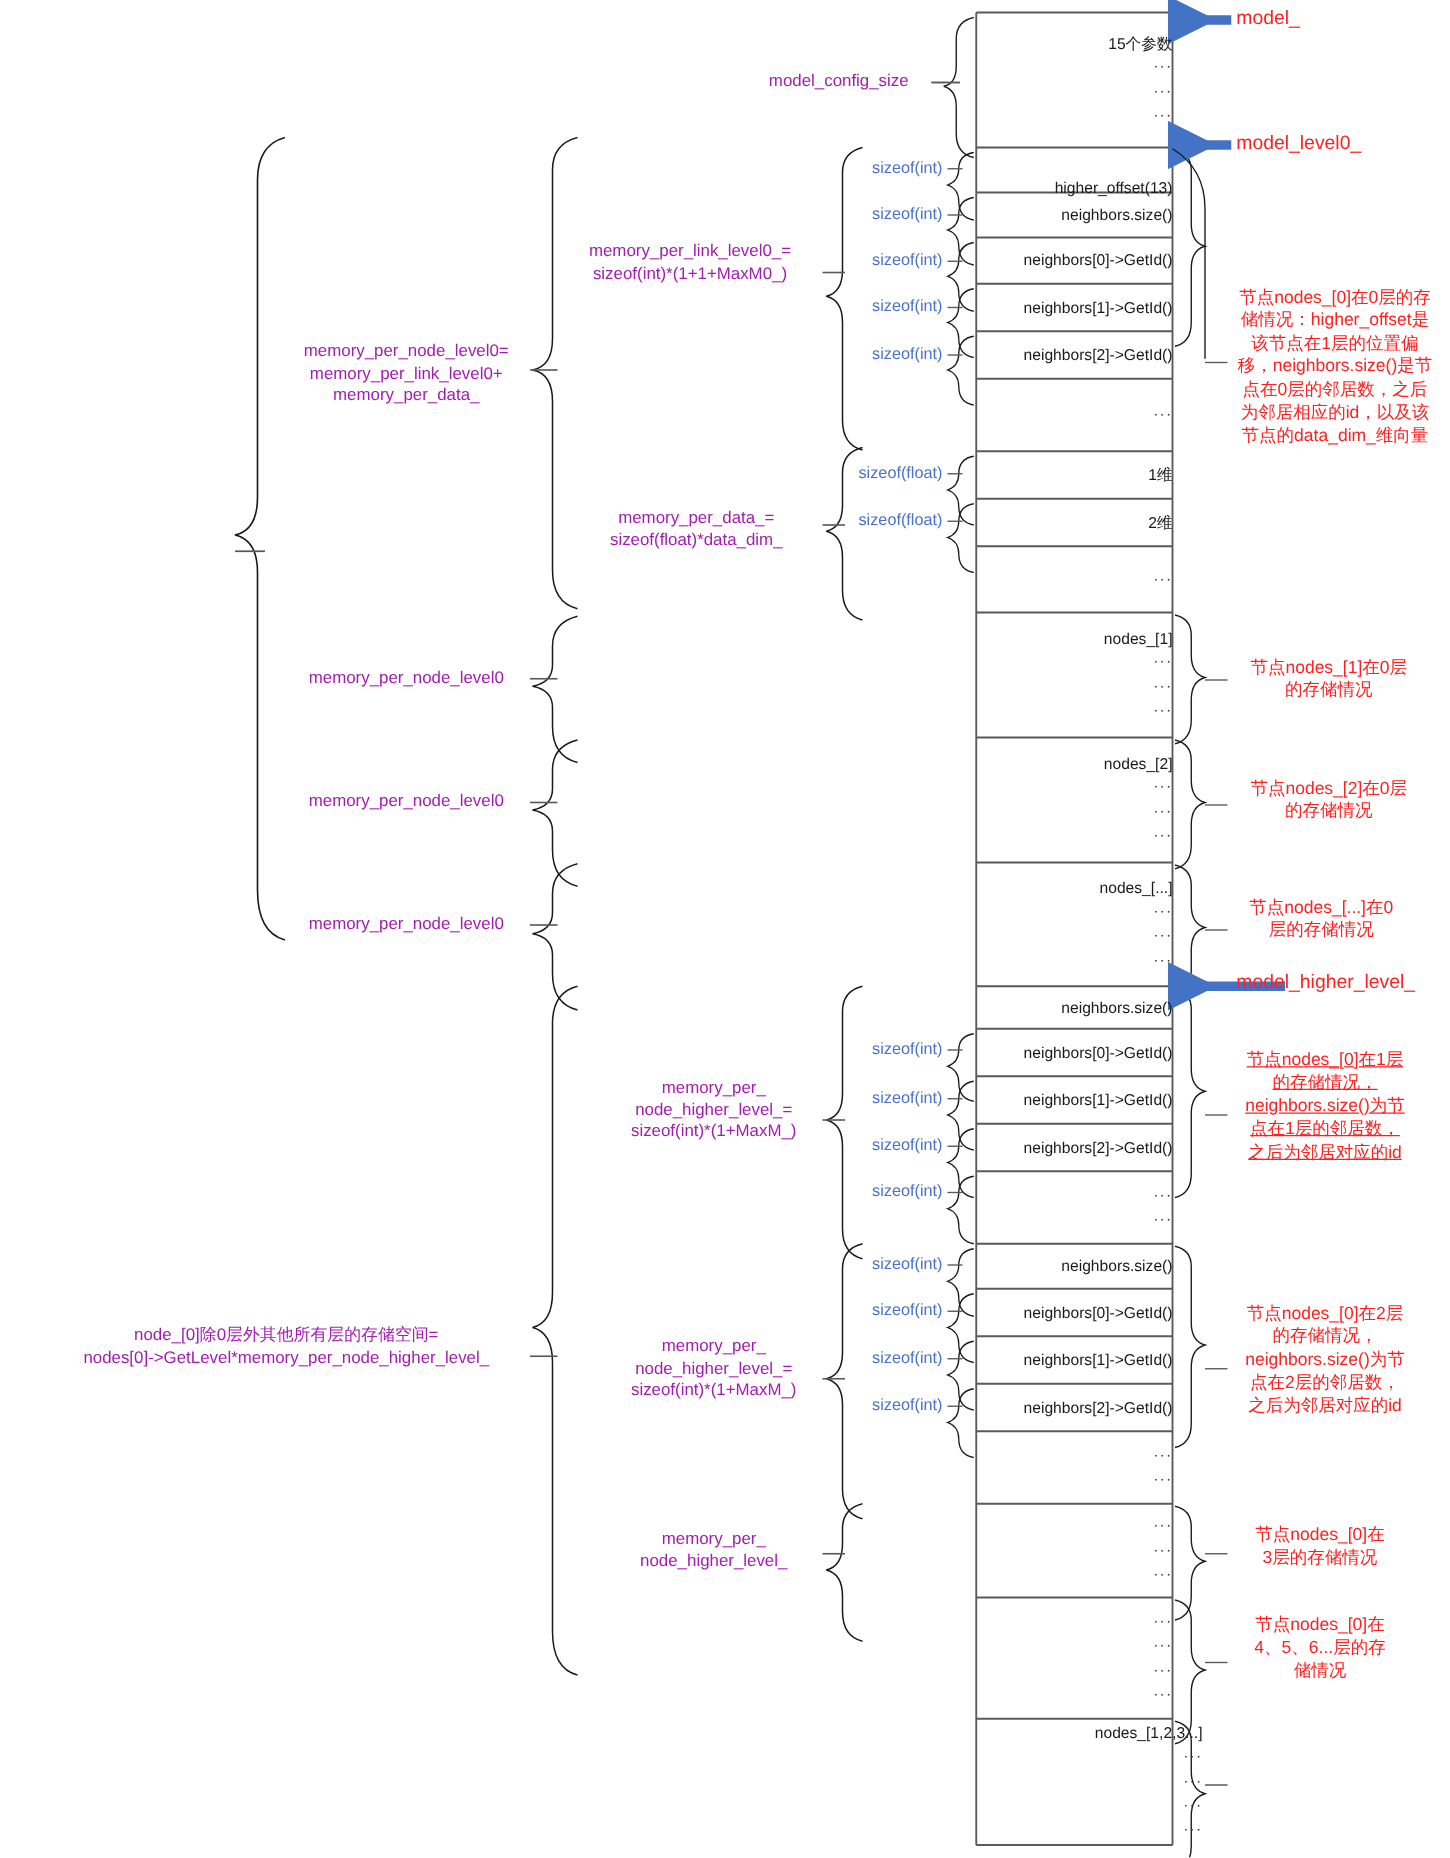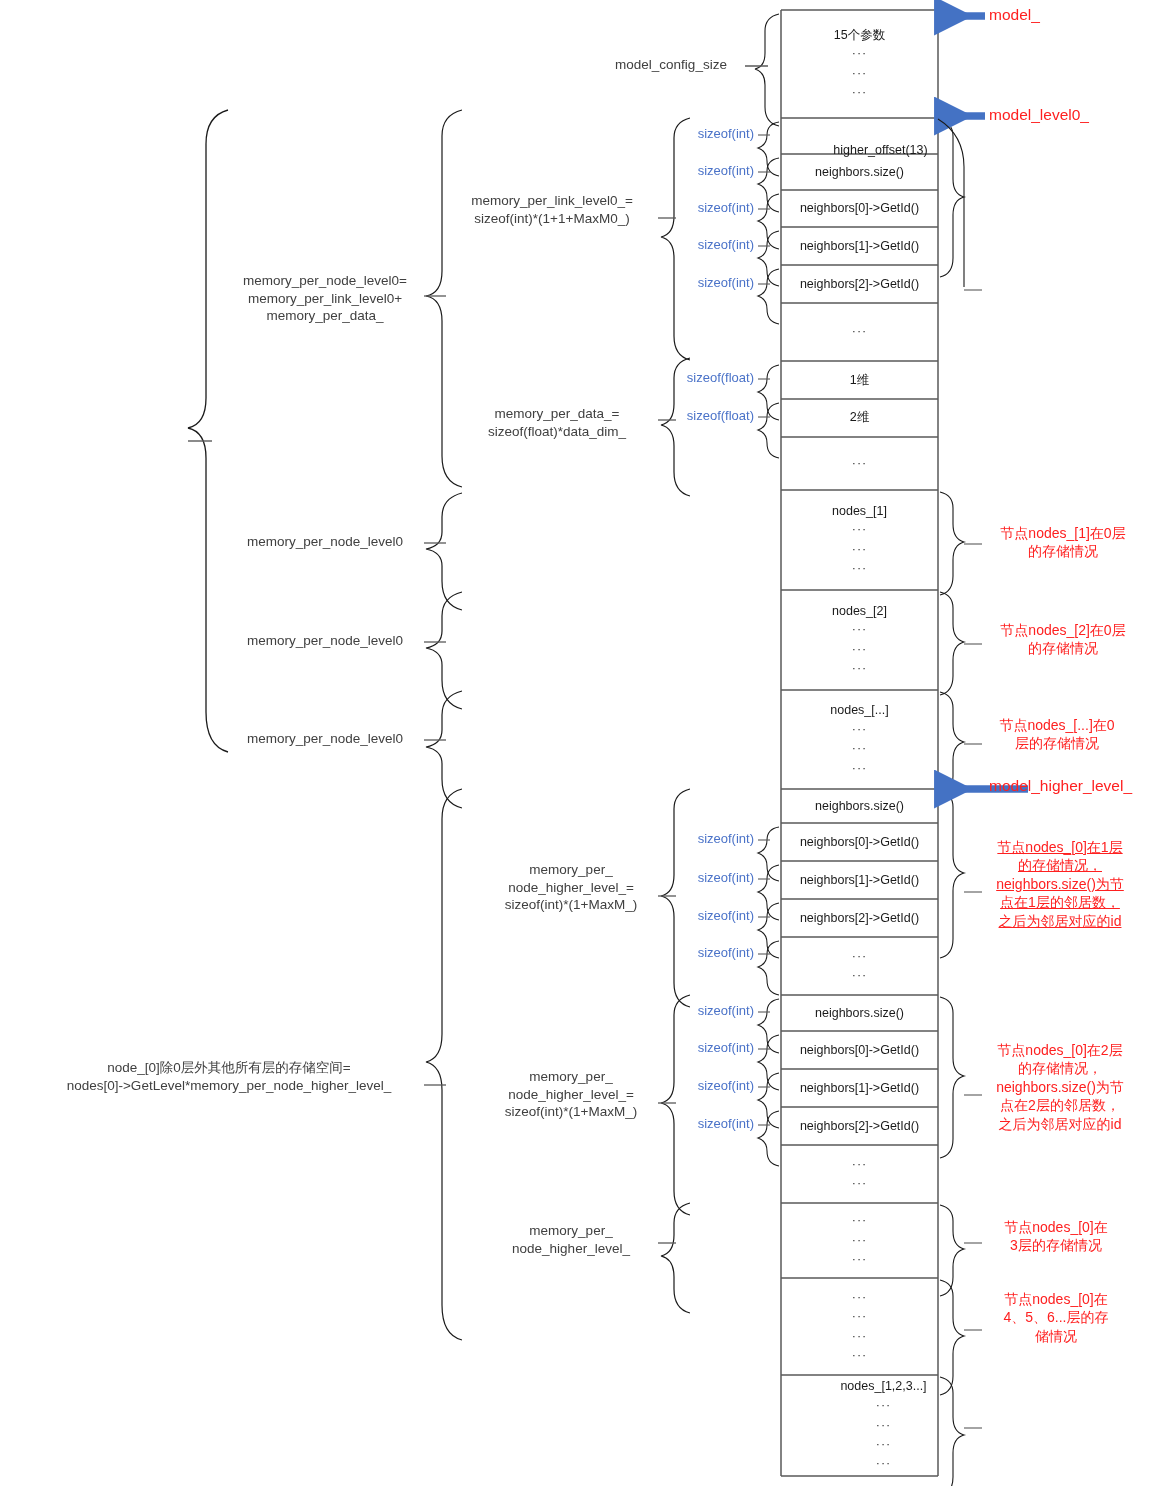--- a/index.html
+++ b/index.html
@@ -1,22 +1,22 @@
 <!DOCTYPE html>
 <html><head>
 <meta charset="utf-8">
 <style>
   html,body{margin:0;padding:0;background:#fff;}
   body{font-family:"Liberation Sans","DejaVu Sans",sans-serif;}
   #stage{position:relative;width:1160px;height:1486px;overflow:hidden;background:#fff;}
   #svg{position:absolute;left:0;top:0;width:1160px;height:1486px;}
-  .lbl{position:absolute;font-size:13.5px;line-height:1.30;color:#404040;text-align:center;white-space:pre-line;}
+  .lbl{position:absolute;font-size:13.5px;line-height:1.30;color:#a21caf;text-align:center;white-space:pre-line;}
   .redlbl{position:absolute;font-size:14px;line-height:1.32;color:#fe2020;text-align:center;white-space:pre-line;}
   .anchor{position:absolute;font-size:15.5px;color:#fe2020;white-space:nowrap;}
-  .cell{position:absolute;display:flex;flex-direction:column;align-items:center;justify-content:center;
+  .cell{position:absolute;display:flex;flex-direction:column;align-items:flex-end;justify-content:center;
         font-size:12.5px;color:#1a1a1a;text-align:center;box-sizing:border-box;}
   .cell .dots{font-size:12.5px;letter-spacing:1px;line-height:1.55;color:#333;}
   .cell .ttl{line-height:1.5;}
   .sizelbl{position:absolute;font-size:13px;color:#4a72c8;text-align:right;white-space:nowrap;}
 </style>
 </head>
 <body>
 
 <div id="stage">
 
@@ -235,21 +235,21 @@
   </div>
   <div class="cell" style="left:781px;top:265px;width:157px;height:38px;">
     <div class="ttl">neighbors[2]-&gt;GetId()</div>
   </div>
   <div class="cell" style="left:781px;top:303px;width:157px;height:58px;">
     <div class="dots">···</div>
   </div>
   <div class="cell" style="left:781px;top:361px;width:157px;height:38px;">
     <div class="ttl">1维</div>
   </div>
-  <div class="cell" style="left:781px;top:399px;width:157px;height:38px;font-family:Liberation Mono, monospace;">
+  <div class="cell" style="left:781px;top:399px;width:157px;height:38px;">
     <div class="ttl">2维</div>
   </div>
   <div class="cell" style="left:781px;top:437px;width:157px;height:53px;">
     <div class="dots">···</div>
   </div>
   <div class="cell" style="left:781px;top:490px;width:157px;height:100px;">
     <div class="ttl">nodes_[1]</div>
     <div class="dots">···<br>···<br>···</div>
   </div>
   <div class="cell" style="left:781px;top:590px;width:157px;height:100px;">
@@ -294,20 +294,27 @@
     <div class="dots">···<br>···<br>···</div>
   </div>
   <div class="cell" style="left:781px;top:1278px;width:157px;height:97px;">
     <div class="dots">···<br>···<br>···<br>···</div>
   </div>
   <div class="cell" style="left:805px;top:1375px;width:157px;height:101px;">
     <div class="ttl">nodes_[1,2,3...]</div>
     <div class="dots">···<br>···<br>···<br>···</div>
   </div>
 
+  <div class="redlbl" style="left:976px;top:228px;width:184px;">节点nodes_[0]在0层的存
+储情况：higher_offset是
+该节点在1层的位置偏
+移，neighbors.size()是节
+点在0层的邻居数，之后
+为邻居相应的id，以及该
+节点的data_dim_维向量</div>
   <div class="redlbl" style="left:976px;top:524px;width:174px;">节点nodes_[1]在0层
 的存储情况</div>
   <div class="redlbl" style="left:976px;top:621px;width:174px;">节点nodes_[2]在0层
 的存储情况</div>
   <div class="redlbl" style="left:976px;top:716px;width:162px;">节点nodes_[...]在0
 层的存储情况</div>
   <div class="redlbl" style="left:976px;top:838px;width:168px;text-decoration:underline;">节点nodes_[0]在1层
 的存储情况，
 neighbors.size()为节
 点在1层的邻居数，

